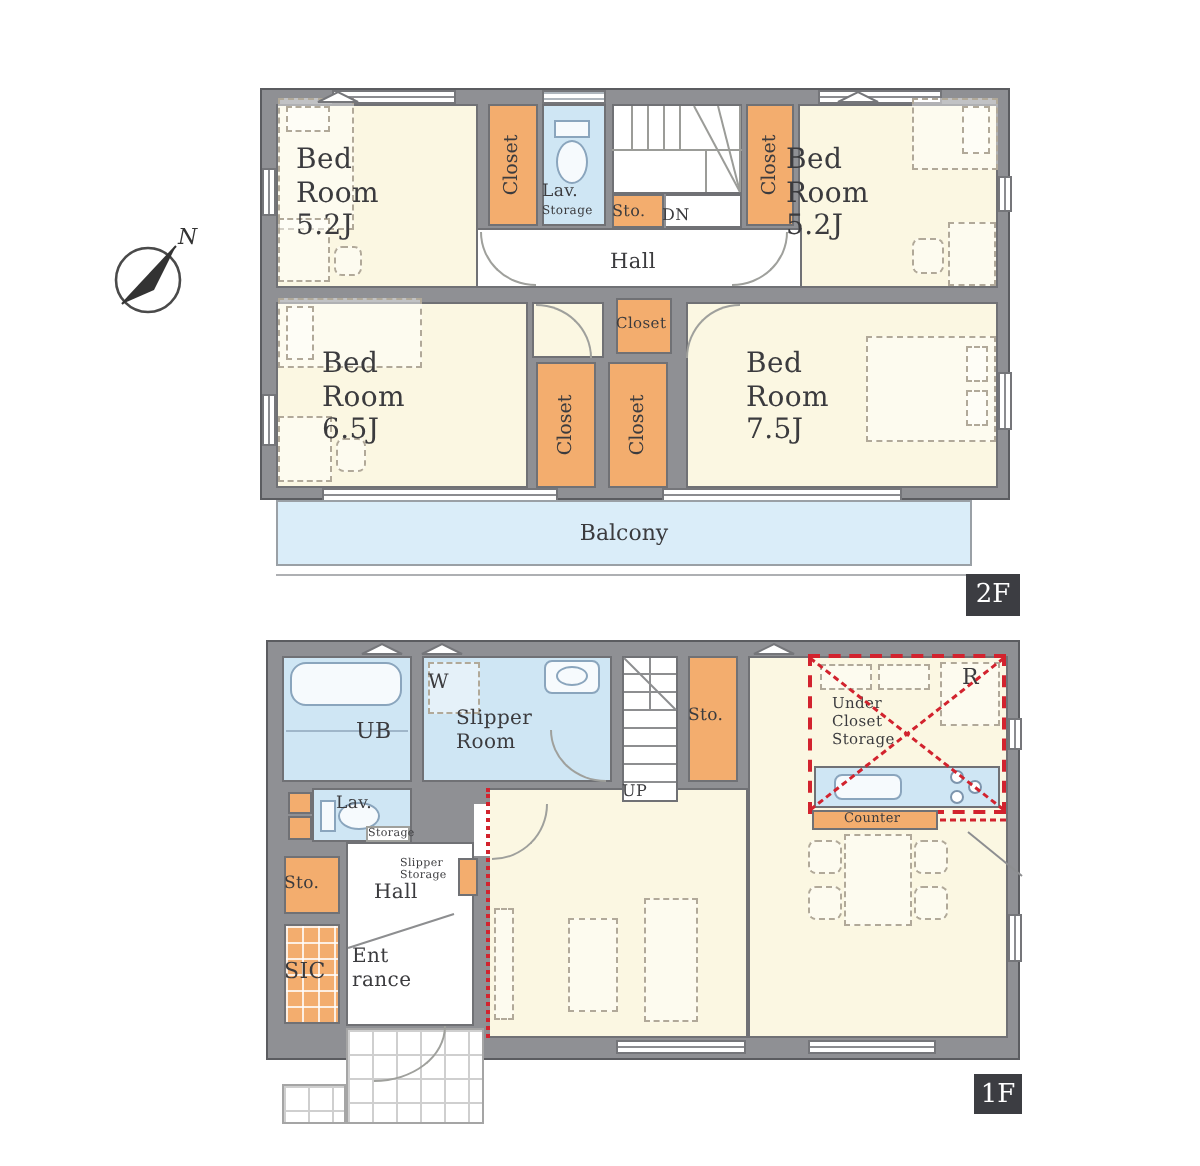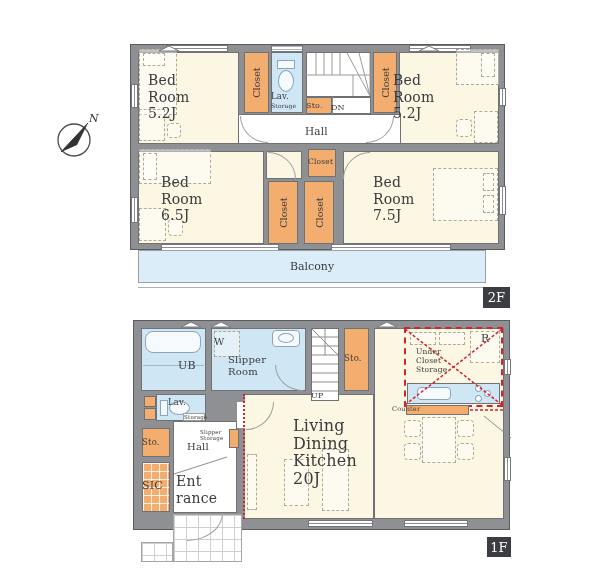--- a/index.html
+++ b/index.html
@@ -198,21 +198,21 @@
       <div>Under</div>
       <div>Closet</div>
       <div>Storage</div>
     </div>
     <div class="rm blue" style="left:273px;top:62px;width:93px;height:21px"></div>
     <div class="fix" style="left:283px;top:66px;width:34px;height:13px;border-radius:4px"></div>
     <div class="burner" style="left:341px;top:64px;width:7px;height:7px"></div>
     <div class="burner" style="left:350px;top:69px;width:7px;height:7px"></div>
     <div class="burner" style="left:341px;top:74px;width:7px;height:7px"></div>
     <div class="rm or" style="left:272px;top:84px;width:63px;height:10px"></div>
-    <div class="lbl" style="left:258px;top:85px;width:40px;font-size:6.5px">Counter</div>
+    <div class="lbl" style="left:288px;top:85px;width:40px;font-size:6.5px">Counter</div>
 
     <div class="redline" style="left:109px;top:73px;height:125px"></div>
 
     <div class="dash" style="left:288px;top:96px;width:34px;height:46px"></div>
     <div class="dash chair" style="left:270px;top:99px;width:17px;height:17px"></div>
     <div class="dash chair" style="left:270px;top:122px;width:17px;height:17px"></div>
     <div class="dash chair" style="left:323px;top:99px;width:17px;height:17px"></div>
     <div class="dash chair" style="left:323px;top:122px;width:17px;height:17px"></div>
     <div class="dash" style="left:188px;top:128px;width:27px;height:62px"></div>
     <div class="dash" style="left:150px;top:138px;width:25px;height:47px"></div>
@@ -228,29 +228,23 @@
     <div class="lbl" style="left:210px;top:32px;width:25px;font-size:8.5px">Sto.</div>
     <div class="lbl" style="left:34px;top:76px;width:30px;font-size:8.5px">Lav.</div>
     <div class="lbl" style="left:49px;top:92px;width:22px;font-size:5.5px;background:#fff;border:1px solid #9fa09c">Storage</div>
     <div class="lbl" style="left:53px;top:120px;width:36px;font-size:10px">Hall</div>
     <div class="lbl" style="left:66px;top:108px;width:28px;font-size:5.5px">
       <div>Slipper</div>
       <div>Storage</div>
     </div>
     <div class="lbl" style="left:8px;top:116px;width:28px;font-size:8.5px">Sto.</div>
     <div class="lbl" style="left:8px;top:159px;width:28px;font-size:11px">SIC</div>
-    <div class="lbl" style="left:42px;top:152px;width:52px;font-size:14px">
+    <div class="lbl" style="left:42px;top:152px;width:52px;font-size:10px">
       <div>Ent</div>
       <div>rance</div>
-    </div>
-    <div class="lbl" style="left:159px;top:96px;width:120px;font-size:16px;line-height:1.1">
-      <div>Living</div>
-      <div>Dining</div>
-      <div>Kitchen</div>
-      <div>20J</div>
     </div>
 
     <div class="winv" style="left:370px;top:38px;width:7px;height:16px"></div>
     <div class="winv" style="left:370px;top:136px;width:7px;height:24px"></div>
     <div class="win" style="left:174px;top:199px;width:65px;height:7px"></div>
     <div class="win" style="left:270px;top:199px;width:64px;height:7px"></div>
 
     <div class="arc bl" style="left:141px;top:44px;width:28px;height:26px"></div>
     <div class="arc br" style="left:112px;top:81px;width:28px;height:28px"></div>
 

